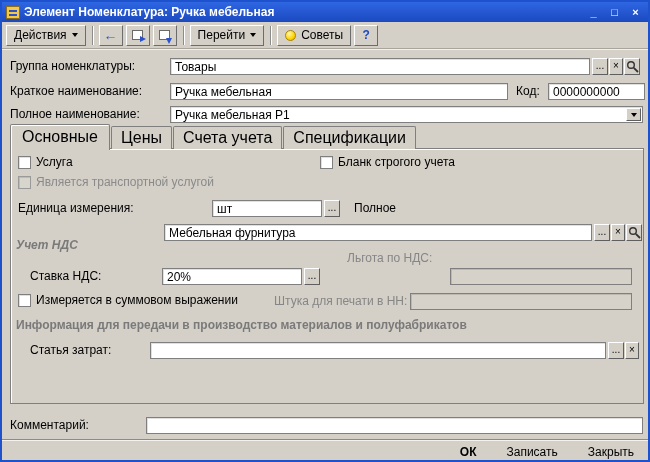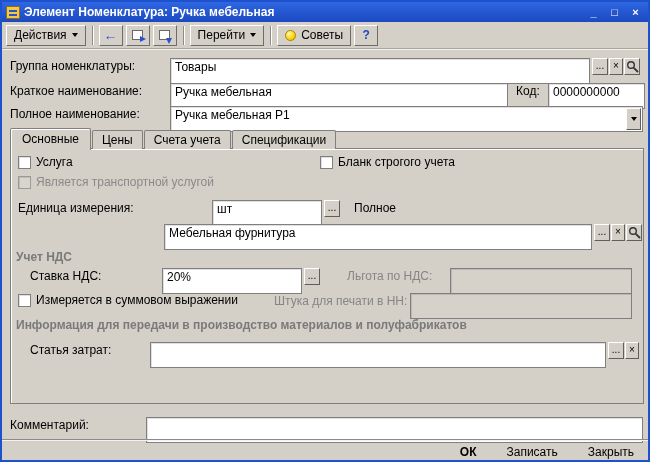--- a/index.html
+++ b/index.html
@@ -47,21 +47,21 @@
   .bulb{ width:11px; height:11px; border-radius:50%;
     background:radial-gradient(circle at 35% 30%, #fff6b0, #ffd400 60%, #e0a800);
     border:1px solid #a98500; }
   .help-glyph{ color:#1b49c0; font-weight:bold; }
 
   
   .lbl{ position:absolute; font-size:12px; line-height:17px; white-space:nowrap; }
   .lbl.gray{ color:#868686; }
   .sec{ position:absolute; font-size:12px; font-weight:bold; color:#7a7a7a; white-space:nowrap; }
   .field{
-    position:absolute; height:26px; background:#fff;
+    position:absolute; height:17px; background:#fff;
     border:1px solid #7f7f7f; box-shadow:inset 1px 1px 0 rgba(0,0,0,.12);
     padding:1px 4px 0; font-size:12px; white-space:nowrap; overflow:hidden; cursor:text;
   }
   .field.disabled{ background:#d6d2ca; cursor:default; }
   .btn-sq{
     position:absolute; height:17px; width:16px; background:#d4d0c8; text-align:center;
     border:1px solid; border-color:#ffffff #5f5f5f #5f5f5f #ffffff;
     font-size:10px; line-height:13px; cursor:pointer; overflow:hidden;
   }
   .btn-sq.narrow{ width:14px; }
@@ -74,21 +74,21 @@
 
   .cb{ position:absolute; display:flex; align-items:center; gap:5px; font-size:12px; cursor:pointer; white-space:nowrap; }
   .cb .box{ width:13px; height:13px; background:#fff; border:1px solid #7f7f7f;
     box-shadow:inset 1px 1px 0 rgba(0,0,0,.12); flex:0 0 auto; }
   .cb.disabled{ color:#8a8a8a; cursor:default; }
   .cb.disabled .box{ background:#d8d5cd; border-color:#9a9a9a; }
 
   
   .tabs{ position:absolute; top:127px; left:8px; height:20px; display:flex; align-items:flex-end; }
   .tab{
-    display:inline-block; padding:2px 9px 2px; font-size:12px; background:#d4d0c8;
+    display:inline-block; padding:2px 9px 2px; font-size:16px; background:#d4d0c8;
     border:1px solid #7f7f7f; border-bottom:none; border-radius:2px 2px 0 0;
     margin-right:1px; position:relative; top:0; cursor:pointer; z-index:1;
   }
   .tab.active{ padding:3px 11px 4px; z-index:5; box-shadow:inset 1px 1px 0 #fff; top:1px; }
   .panel{
     position:absolute; top:146px; left:8px; width:634px; height:256px;
     border:1px solid #7f7f7f; box-shadow:inset 1px 1px 0 #fff; background:#d4d0c8; z-index:0;
   }
 
   
@@ -194,25 +194,25 @@
   <span class="field" style="left:162px; top:222px; width:428px;">Мебельная фурнитура</span>
   <span class="btn-sq" style="left:592px; top:222px;">...</span>
   <span class="btn-sq narrow" style="left:609px; top:222px;">×</span>
   <span class="btn-sq" style="left:624px; top:222px;">
     <svg width="13" height="13" viewBox="0 0 13 13">
       <circle cx="5" cy="5" r="3.3" fill="none" stroke="#333" stroke-width="1.4"></circle>
       <line x1="7.8" y1="7.8" x2="12" y2="12" stroke="#333" stroke-width="1.8"></line>
     </svg>
   </span>
 
-  <span class="sec" style="left:14px; top:248px;">Учет НДС</span>
+  <span class="sec" style="left:14px; top:236px;font-style:italic;">Учет НДС</span>
   <span class="lbl" style="left:28px; top:266px;">Ставка НДС:</span>
   <span class="field" style="left:160px; top:266px; width:140px;">20%</span>
   <span class="btn-sq" style="left:302px; top:266px;">...</span>
-  <span class="lbl gray" style="left:345px; top:266px;">Льгота по НДС:</span>
+  <span class="lbl gray" style="left:345px; top:248px;">Льгота по НДС:</span>
   <span class="field disabled" style="left:448px; top:266px; width:182px;"></span>
 
   <span class="cb" style="left:16px; top:291px;">
     <span class="box"></span>
     <span>Измеряется в суммовом выражении</span>
   </span>
   <span class="lbl gray" style="left:272px; top:291px;">Штука для печати в НН:</span>
   <span class="field disabled" style="left:408px; top:291px; width:222px;"></span>
 
   <span class="sec" style="left:14px; top:316px;">Информация для передачи в производство материалов и полуфабрикатов</span>

